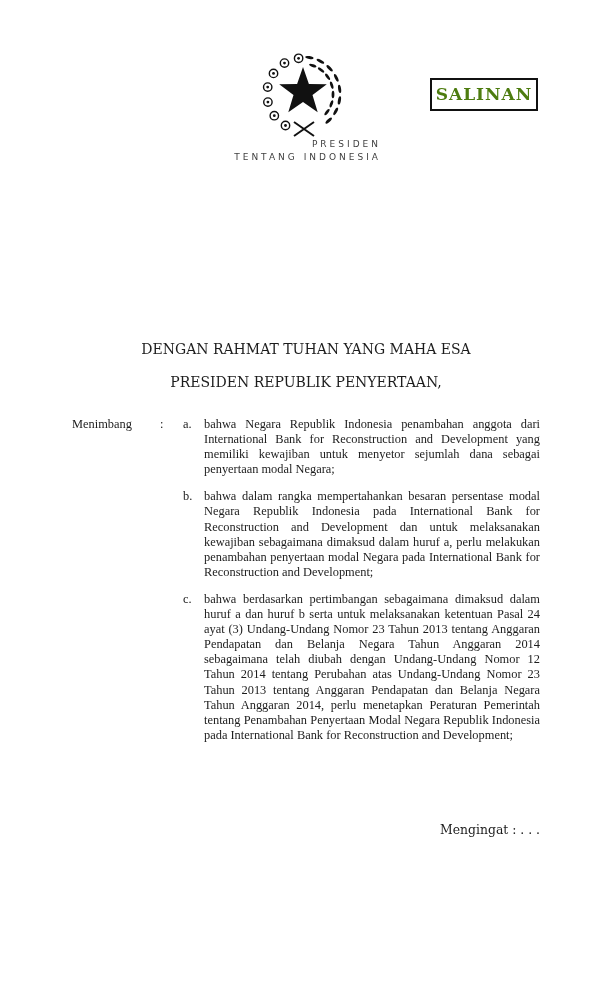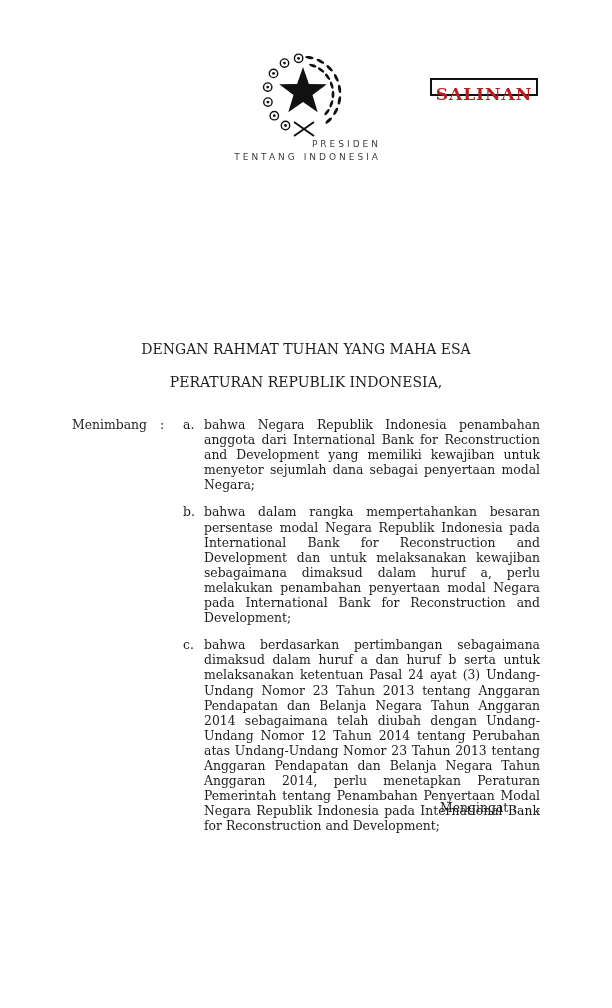--- a/index.html
+++ b/index.html
@@ -36,30 +36,30 @@
     letter-spacing: 3px;
     line-height: 12.5px;
     color: #3f3f3f;
     white-space: nowrap;
   }
   .stamp {
     position: absolute;
     left: 430px;
     top: 78px;
     width: 108px;
-    height: 18px;
+    height: 33px;
     border: 2.5px solid #111111;
     box-sizing: border-box;
     text-align: center;
     font-weight: bold;
     font-size: 17px;
     letter-spacing: 1px;
     line-height: 28px;
     font-family: "DejaVu Serif", "Liberation Serif", serif;
-    color: #b91c1c;
+    color: #4d7c0f;
   }
 
   
   .title-block {
     position: absolute;
     left: 40px;
     top: 203px;
     width: 532px;
     text-align: center;
   }
@@ -90,20 +90,21 @@
   
   .considering {
     position: absolute;
     left: 72px;
     top: 417px;
     width: 468px;
     display: flex;
     flex-direction: row;
     font-size: 12.4px;
     line-height: 15.1px;
+    font-family: Liberation Serif, serif;
   }
   .considering .label  { width: 88px; flex: 0 0 88px; }
   .considering .colon  { width: 23px; flex: 0 0 23px; }
   .considering .items  { flex: 1 1 auto; }
   .consider-item {
     display: flex;
     flex-direction: row;
     margin-bottom: 12px;
   }
   .consider-item:last-child { margin-bottom: 0; }
@@ -111,21 +112,21 @@
   .consider-item .text {
     flex: 1 1 auto;
     text-align: justify;
     text-justify: inter-word;
   }
 
   
   .catchword {
     position: absolute;
     left: 72px;
-    top: 800px;
+    top: 822px;
     width: 468px;
     text-align: right;
     font-size: 12.4px;
     line-height: 15px;
   }
 </style>
 </head>
 <body>
 
 <div class="page">
@@ -178,21 +179,21 @@
   <div class="letterhead">
     <div>PRESIDEN</div>
     <div>TENTANG INDONESIA</div>
   </div>
 
   <div class="stamp">SALINAN</div>
 
 
   <div class="preamble">
     <div class="invocation">DENGAN RAHMAT TUHAN YANG MAHA ESA</div>
-    <div class="authority">PERATURAN REPUBLIK INDONESIA,</div>
+    <div class="authority">PRESIDEN REPUBLIK PENYERTAAN,</div>
   </div>
 
   <div class="considering">
     <div class="label">Menimbang</div>
     <div class="colon">:</div>
     <div class="items">
       <div class="consider-item">
         <div class="marker">a.</div>
         <div class="text">bahwa Negara Republik Indonesia penambahan anggota dari International Bank for Reconstruction and Development yang memiliki kewajiban untuk menyetor sejumlah dana sebagai penyertaan modal Negara;</div>
       </div>

